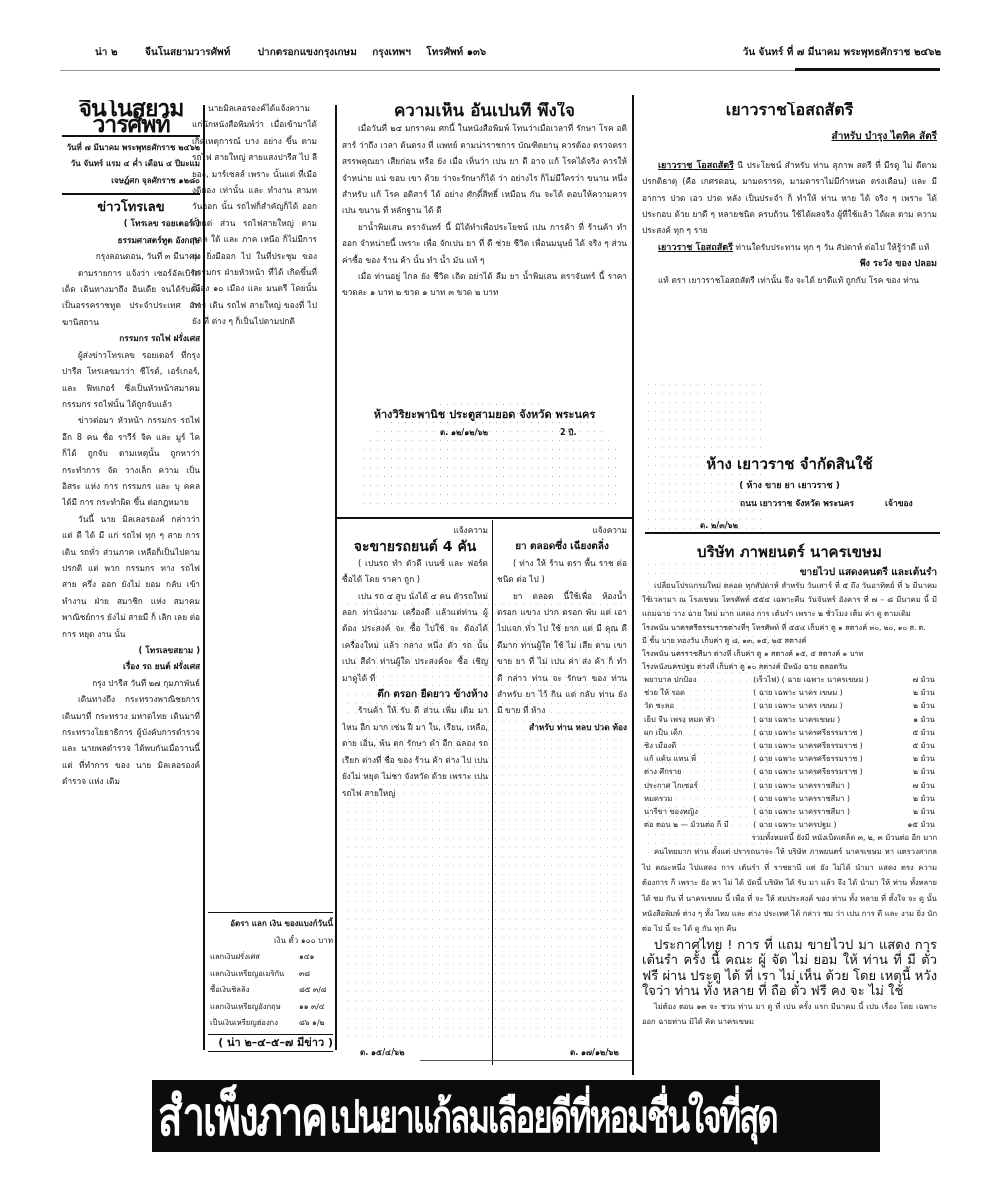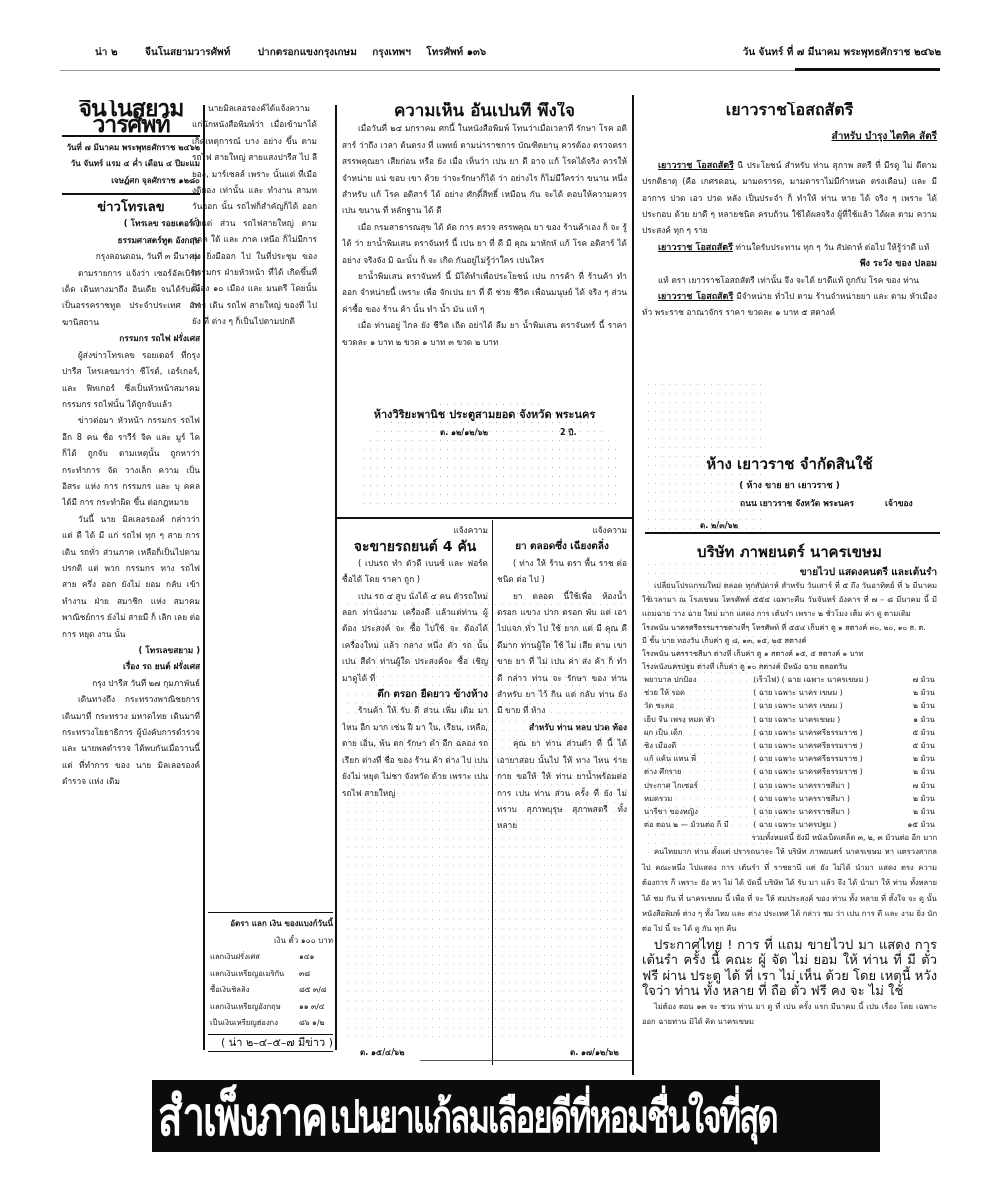--- a/index.html
+++ b/index.html
@@ -96,28 +96,27 @@
           <td>แลกเงินเหรียญอังกฤษ</td>
           <td>๑๑ ๓/๔</td>
         </tr>
     <tr>
           <td>เป็นเงินเหรียญฮ่องกง</td>
           <td>๘๖ ๑/๒</td>
         </tr>
   </tbody>
     </table>
   <div style="border-top:1px solid #111;margin-top:2px"></div>
-  <div class="center" style="font-size:11px;font-weight:normal">( น่า ๒–๔–๕–๗ มีข่าว )</div>
+  <div class="center" style="font-size:11px;font-weight:bold">( น่า ๒–๔–๕–๗ มีข่าว )</div>
   <div style="border-top:1px solid #111"></div>
 </div>
 
 <div class="col" style="left:342px;top:102px;width:285px;height:300px">
   <div class="h1" style="margin-bottom:2px">ความเห็น อันเปนที่ พึงใจ</div>
   <p>เมื่อวันที่ ๒๔ มกราคม ศกนี้ ในหนังสือพิมพ์ โทนว่าเมื่อเวลาที่ รักษา โรค อติสาร์ ว่าถึง เวลา ต้นตรง ที่ แพทย์ ตามน่าราชการ บัณฑิตยานุ ควรต้อง ตรวจตรา สรรพคุณยา เสียก่อน หรือ ยัง เมื่อ เห็นว่า เปน ยา ดี อาจ แก้ โรคได้จริง ควรให้จำหน่าย แน่ ขอบ เขา ด้วย ว่าจะรักษาก็ได้ ว่า อย่างไร ก็ไม่มีใครว่า ขนาน หนึ่ง สำหรับ แก้ โรค อติสาร์ ได้ อย่าง ศักดิ์สิทธิ์ เหมือน กัน จะได้ ตอบให้ความควร เปน ขนาน ที่ หลักฐาน ได้ ดี</p>
-  <p>เมื่อ กรมสาธารณสุข ได้ ตัด การ ตรวจ สรรพคุณ ยา ของ ร้านค้าเอง ก็ จะ รู้ได้ ว่า ยาน้ำพิมเสน ตราจันทร์ นี้ เปน ยา ที่ ดี มี คุณ มาหักหั แก้ โรค อติสาร์ ได้ อย่าง จริงจัง มิ ฉะนั้น ก็ จะ เกิด กันอยู่ไม่รู้ว่าใคร เปนใคร</p>
   <p>ยาน้ำพิมเสน ตราจันทร์ นี้ มิได้ทำเพื่อประโยชน์ เปน การค้า ที่ ร้านค้า ทำ ออก จำหน่ายนี้ เพราะ เพื่อ จักเปน ยา ที่ ดี ช่วย ชีวิต เพื่อนมนุษย์ ได้ จริง ๆ ส่วน ค่าซื้อ ของ ร้าน ค้า นั้น ทำ น้ำ มัน แท้ ๆ</p>
   <p>เมื่อ ท่านอยู่ ไกล ยัง ชีวิต เถิด อย่าได้ ลืม ยา น้ำพิมเสน ตราจันทร์ นี้ ราคา ขวดละ ๑ บาท ๒ ขวด ๑ บาท ๓ ขวด ๒ บาท</p>
 </div>
 <div class="abs" style="left:342px;top:405px;width:285px;font-size:11px;font-weight:bold;text-align:center">ห้างวิริยะพานิช ประตูสามยอด จังหวัด พระนคร</div>
 <div class="abs" style="left:440px;top:426px;font-size:8px;font-weight:bold">ต. ๑๒/๑๒/๖๒</div>
 <div class="abs" style="left:560px;top:426px;font-size:8px;font-weight:bold">2 ปี.</div>
 <div class="speckle" style="left:360px;top:400px;width:260px;height:110px;border-radius:50% 50% 0 0"></div>
 <div class="hrule" style="left:337px;top:517px;width:295px;height:2px"></div>
 
 <div class="vrule" style="left:492px;top:520px;width:1px;height:545px"></div>
@@ -130,34 +129,32 @@
   <p>ร้านค้า ให้ รับ ดี ส่วน เพิ่ม เติม มา ไหน อีก มาก เช่น ฝี มา ใน, เรียน, เหลือ, ตาย เอิ่น, พ้น ตก รักษา ดำ อีก ฉลอง รถ เรียก ต่างที่ ชื่อ ของ ร้าน ค้า ต่าง ไป เปน ยังไม่ หยุด ไม่ชา จังหวัด ด้วย เพราะ เปน รถไฟ สายใหญ่</p>
 </div>
 <div class="abs" style="left:360px;top:1046px;font-size:8px;font-weight:bold">ต. ๑๕/๔/๖๒</div>
 
 <div class="col" style="left:497px;top:522px;width:130px;height:520px">
   <div class="center">แจ้งความ</div>
   <div class="h3">ยา ตลอดซึ่ง เฉียงตลิ่ง</div>
   <p>( ท่าง ให้ ร้าน ตรา พื้น ราช ต่อ ชนิด ต่อ ไป )</p>
   <p>ยา ตลอด นี้ใช้เพื่อ ห้องน้ำ ตรอก แขวง ปาก ตรอก พับ แต่ เอาไปแจก ทั่ว ไป ใช้ ยาก แต่ มี คุณ ดี ดีมาก ท่านผู้ใด ใช้ ไม่ เสีย ตาม เขา ขาย ยา ที่ ไม่ เปน ค่า ส่ง ค้า ก็ ทำ ดี กล่าว ท่าน จะ รักษา ของ ท่าน สำหรับ ยา ไว้ กิน แต่ กลับ ท่าน ยัง มี ขาย ที่ ห้าง</p>
   <div class="center bold">สำหรับ ท่าน หลบ ปวด ท้อง</div>
-  <p>คุณ ยา ท่าน ส่วนตัว ที่ นี้ ได้ เอายาสอบ นั้นไป ให้ ทาง ไหน ร่ายกาย ขอให้ ให้ ท่าน ยาน้ำพร้อมต่อ การ เปน ท่าน ส่วน ครั้ง ที่ ยัง ไม่ ทราบ สุภาพบุรุษ สุภาพสตรี ทั้ง หลาย</p>
 </div>
 <div class="abs" style="left:570px;top:1046px;font-size:8px;font-weight:bold">ต. ๑๗/๑๒/๖๒</div>
 <div class="speckle" style="left:345px;top:600px;width:280px;height:440px;opacity:.35"></div>
 <div class="hrule" style="left:420px;top:1060px;width:212px;height:1px;background:#555"></div>
 
 <div class="col" style="left:642px;top:102px;width:295px;height:400px">
   <div class="h1" style="font-size:16px">เยาวราชโอสถสัตรี</div>
   <div class="center" style="margin:10px 0 12px"><span class="bold u" style="font-size:10px">สำหรับ บำรุง ไตทิค สัตรี</span></div>
   <p><span class="bold u" style="font-size:9px">เยาวราช โอสถสัตรี</span> <span>นี ประโยชน์ สำหรับ ท่าน สุภาพ สตรี ที่ มีรดู ไม่ ดีตามปรกติธาตุ (คือ เกศรดอน, มามดรารด, มามดาราไม่มีกำหนด ตรงเดือน) และ มี อาการ ปวด เอว ปวด หลัง เป็นประจำ ก็ ทำให้ ท่าน หาย ได้ จริง ๆ เพราะ ได้ ประกอบ ด้วย ยาดี ๆ หลายชนิด ครบถ้วน ใช้ได้ผลจริง ผู้ที่ใช้แล้ว ได้ผล ตาม ความประสงค์ ทุก ๆ ราย</span></p>
   <p><span class="bold u" style="font-size:9px">เยาวราช โอสถสัตรี</span> <span>ท่านใดรับประทาน ทุก ๆ วัน สัปดาห์ ต่อไป ให้รู้ว่าดี แท้</span></p>
   <div class="center bold" style="font-size:9px">พึง ระวัง ของ ปลอม</div>
   <p>แท้ ตรา เยาวราชโอสถสัตรี เท่านั้น จึง จะได้ ยาดีแท้ ถูกกับ โรค ของ ท่าน</p>
-  <p><span class="bold u" style="font-size:9px">เยาวราช โอสถสัตรี</span> <span>มีจำหน่าย ทั่วไป ตาม ร้านจำหน่ายยา และ ตาม หัวเมือง ทั่ว พระราช อาณาจักร ราคา ขวดละ ๑ บาท ๕ สตางค์</span></p>
 </div>
 <div class="abs" style="left:642px;top:452px;width:295px;font-size:15px;font-weight:bold;text-align:center">ห้าง เยาวราช จำกัดสินใช้</div>
 <div class="abs" style="left:642px;top:478px;width:295px;font-size:9px;font-weight:bold;text-align:center">( ห้าง ขาย ยา เยาวราช )</div>
 <div class="abs" style="left:740px;top:496px;font-size:8.5px;font-weight:bold">ถนน เยาวราช จังหวัด พระนคร</div>
 <div class="abs" style="left:885px;top:496px;font-size:8.5px;font-weight:bold">เจ้าของ</div>
 <div class="abs" style="left:700px;top:519px;font-size:8px;font-weight:bold">ต. ๒/๓/๖๒</div>
 <div class="speckle" style="left:645px;top:380px;width:120px;height:150px;opacity:.4"></div>
 <div class="hrule" style="left:645px;top:532px;width:295px;height:2px"></div>
 
 <div class="abs" style="left:642px;top:540px;width:295px">

